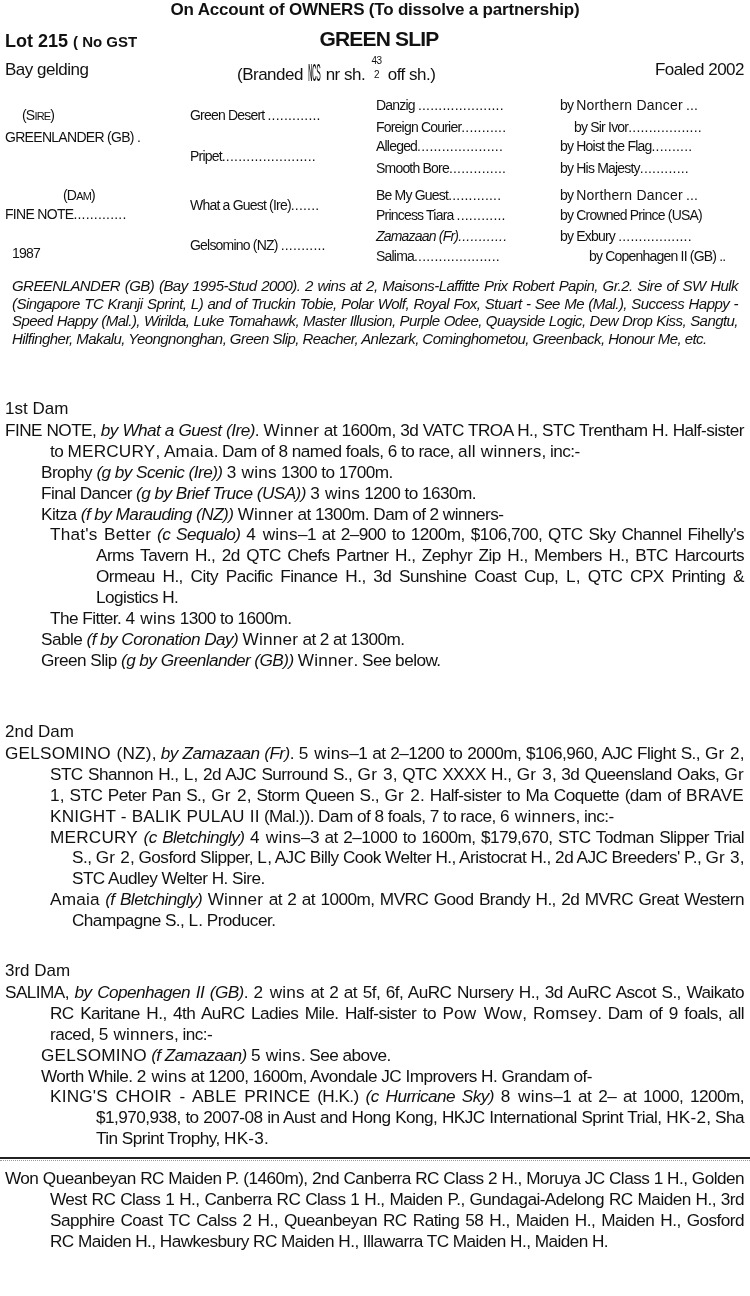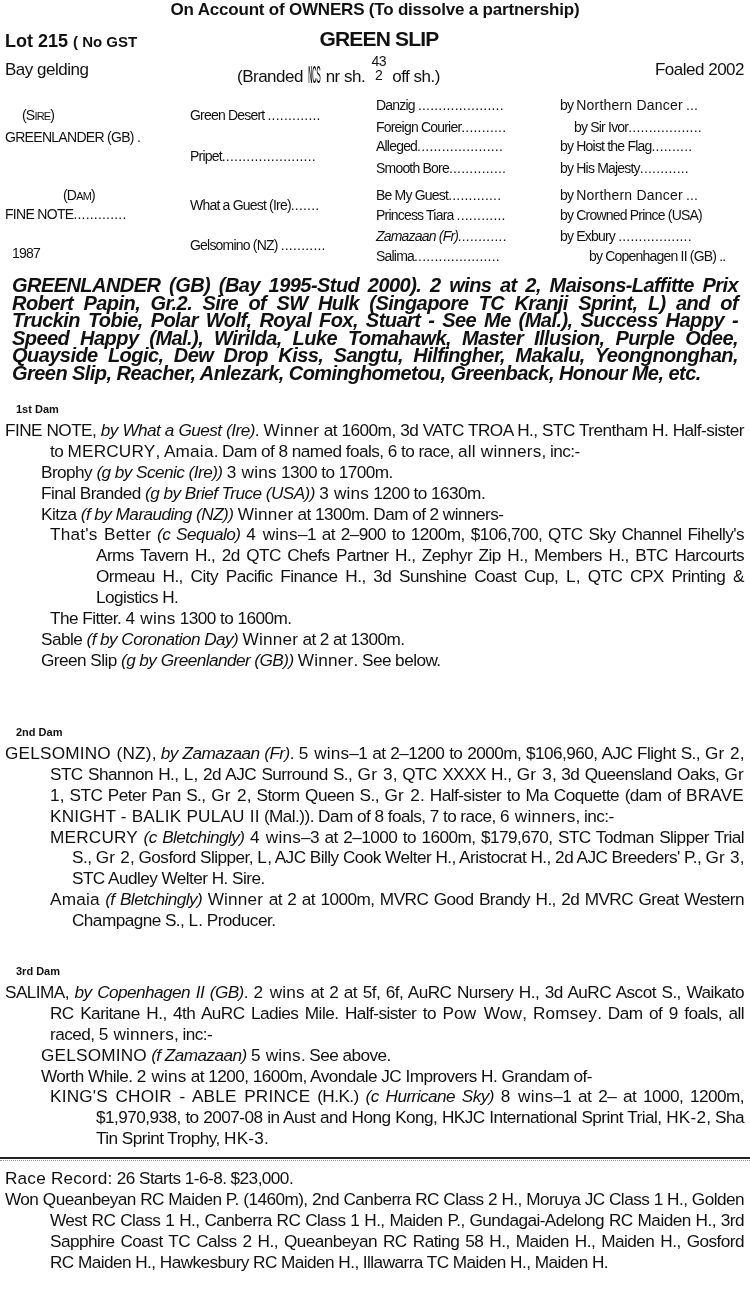--- a/index.html
+++ b/index.html
@@ -10,34 +10,34 @@
 
   
   .owners { top:0px; left:0; width:750px; text-align:center; font-weight:bold; font-size:17px; letter-spacing:-0.2px; }
   .lot { top:31px; left:5px; font-size:18px; font-weight:bold; }
   .lot .gst { font-size:15px; font-weight:bold; }
   .horse { top:27px; left:0; width:750px; text-align:center; padding-left:4px; font-weight:bold; font-size:21px; letter-spacing:-0.8px; }
   .row3 { top:60px; font-size:17px; letter-spacing:-0.5px; }
   .sex { left:5px; }
   .brand { left:237px; }
   .brand .ncs { font-family:"Liberation Mono", monospace; font-size:14px; display:inline-block; transform:scaleY(1.8) scaleX(0.55); transform-origin:center; letter-spacing:-1px; margin:0 -4px; vertical-align:2px; }
-  .brand .frac { display:inline-block; text-align:center; font-size:14px; line-height:14px; vertical-align:-4px; margin:0 2px; position:relative; top:-6px; }
+  .brand .frac { display:inline-block; text-align:center; font-size:10px; line-height:14px; vertical-align:-4px; margin:0 2px; position:relative; top:-6px; }
   .foaled { right:6px; }
 
   
   .ped { font-size:14px; letter-spacing:-0.8px; }
   .ped .sm { font-size:11px; }
   .dots { letter-spacing:0.2px; }
 
   
-  .sire-sum { position:absolute; top:277px; left:12px; width:726px; font-size:20px; font-weight:bold; font-style:italic; line-height:17.5px; letter-spacing:-0.55px; text-align:justify; }
+  .sire-sum { position:absolute; top:277px; left:12px; width:726px; font-size:15px; font-weight:normal; font-style:italic; line-height:17.5px; letter-spacing:-0.55px; text-align:justify; }
 
   
   .section { position:absolute; left:0; width:744px; font-size:17.2px; line-height:20.9px; letter-spacing:-0.55px; }
-  .h { font-weight:bold; font-size:11px; letter-spacing:0px; margin-left:16px; }
+  .h { font-weight:normal; font-size:17px; letter-spacing:0px; margin-left:5px; }
   .p { padding-left:50px; text-indent:-45px; text-align:justify; }
   .p1 { padding-left:63px; text-indent:-22px; text-align:justify; }
   .p2 { padding-left:72px; text-indent:-22px; text-align:justify; }
   .p3 { padding-left:96px; text-indent:-46px; text-align:justify; }
 
   .rule { position:absolute; top:1157px; left:0; width:750px; height:2px; background:#222; }
   .rule2 { position:absolute; top:1160px; left:0; width:750px; height:0; border-top:1px dotted #999; }
 </style>
 </head>
 <body>
@@ -90,21 +90,21 @@
   <div class="abs ped" style="top:228px;left:560px;"><span>by Exbury</span> <span class="dots">..................</span></div>
   <div class="abs ped" style="top:248px;left:589px;">by Copenhagen II (GB) ..</div>
 </div>
 
 <div class="sire-sum">GREENLANDER (GB) (Bay 1995-Stud 2000). 2 wins at 2, Maisons-Laffitte Prix Robert Papin, Gr.2. Sire of SW Hulk (Singapore TC Kranji Sprint, L) and of Truckin Tobie, Polar Wolf, Royal Fox, Stuart - See Me (Mal.), Success Happy - Speed Happy (Mal.), Wirilda, Luke Tomahawk, Master Illusion, Purple Odee, Quayside Logic, Dew Drop Kiss, Sangtu, Hilfingher, Makalu, Yeongnonghan, Green Slip, Reacher, Anlezark, Cominghometou, Greenback, Honour Me, etc.</div>
 
 <div class="section" style="top:399px;">
   <div class="h">1st Dam</div>
   <div class="p"><span>FINE NOTE,</span> <span class="i">by What a Guest (Ire)</span><span>.</span> <span class="b">Winner</span> <span>at 1600m, 3d VATC TROA H., STC Trentham H. Half-sister to</span> <span class="b">MERCURY</span><span>,</span> <span class="b">Amaia</span><span>. Dam of 8 named foals, 6 to race,</span> <span class="b">all winners</span><span>, inc:-</span></div>
   <div class="p1"><span>Brophy</span> <span class="i">(g by Scenic (Ire))</span> <span class="b">3 wins</span> <span>1300 to 1700m.</span></div>
-  <div class="p1"><span>Final Branded</span> <span class="i">(g by Brief Truce (USA))</span> <span class="b">3 wins</span> <span>1200 to 1630m.</span></div>
+  <div class="p1"><span>Final Dancer</span> <span class="i">(g by Brief Truce (USA))</span> <span class="b">3 wins</span> <span>1200 to 1630m.</span></div>
   <div class="p1"><span>Kitza</span> <span class="i">(f by Marauding (NZ))</span> <span class="b">Winner</span> <span>at 1300m. Dam of 2 winners-</span></div>
   <div class="p3"><span class="b">That's Better</span> <span class="i">(c Sequalo)</span> <span class="b">4 wins</span><span>–1 at 2–900 to 1200m, $106,700, QTC Sky Channel Fihelly's Arms Tavern H., 2d QTC Chefs Partner H., Zephyr Zip H., Members H., BTC Harcourts Ormeau H., City Pacific Finance H., 3d Sunshine Coast Cup,</span> <span class="b">L</span><span>, QTC CPX Printing &amp; Logistics H.</span></div>
   <div class="p2"><span>The Fitter.</span> <span class="b">4 wins</span> <span>1300 to 1600m.</span></div>
   <div class="p1"><span>Sable</span> <span class="i">(f by Coronation Day)</span> <span class="b">Winner</span> <span>at 2 at 1300m.</span></div>
   <div class="p1"><span>Green Slip</span> <span class="i">(g by Greenlander (GB))</span> <span class="b">Winner</span><span>. See below.</span></div>
 </div>
 
 <div class="section" style="top:722px;">
   <div class="h">2nd Dam</div>
   <div class="p"><span class="b">GELSOMINO (NZ)</span>, <span class="i">by Zamazaan (Fr)</span>. <span class="b">5 wins</span><span>–1 at 2–1200 to 2000m, $106,960, AJC Flight S.,</span> <span class="b">Gr 2</span><span>, STC Shannon H.,</span> <span class="b">L</span><span>, 2d AJC Surround S.,</span> <span class="b">Gr 3</span><span>, QTC XXXX H.,</span> <span class="b">Gr 3</span><span>, 3d Queensland Oaks,</span> <span class="b">Gr 1</span><span>, STC Peter Pan S.,</span> <span class="b">Gr 2</span><span>, Storm Queen S.,</span> <span class="b">Gr 2</span><span>. Half-sister to Ma Coquette (dam of</span> <span class="b">BRAVE KNIGHT - BALIK PULAU II</span> <span>(Mal.)). Dam of 8 foals, 7 to race,</span> <span class="b">6 winners</span><span>, inc:-</span></div>
@@ -117,15 +117,14 @@
   <div class="p"><span>SALIMA,</span> <span class="i">by Copenhagen II (GB)</span><span>.</span> <span class="b">2 wins</span> <span>at 2 at 5f, 6f, AuRC Nursery H., 3d AuRC Ascot S., Waikato RC Karitane H., 4th AuRC Ladies Mile. Half-sister to</span> <span class="b">Pow Wow</span><span>,</span> <span class="b">Romsey</span><span>. Dam of 9 foals, all raced,</span> <span class="b">5 winners</span><span>, inc:-</span></div>
   <div class="p1"><span class="b">GELSOMINO</span> <span class="i">(f Zamazaan)</span> <span class="b">5 wins</span><span>. See above.</span></div>
   <div class="p1"><span>Worth While.</span> <span class="b">2 wins</span> <span>at 1200, 1600m, Avondale JC Improvers H. Grandam of-</span></div>
   <div class="p3"><span class="b">KING'S CHOIR - ABLE PRINCE</span> <span>(H.K.)</span> <span class="i">(c Hurricane Sky)</span> <span class="b">8 wins</span><span>–1 at 2– at 1000, 1200m, $1,970,938, to 2007-08 in Aust and Hong Kong, HKJC International Sprint Trial,</span> <span class="b">HK-2</span><span>, Sha Tin Sprint Trophy,</span> <span class="b">HK-3</span><span>.</span></div>
 </div>
 
 <div class="rule"></div>
 <div class="rule2"></div>
 
 <div class="section" style="top:1168px;">
-  <div style="margin-left:5px;"><span class="b">Race Record:</span> <span>26 Starts 1-6-8. $23,000.</span></div>
   <div class="p">Won Queanbeyan RC Maiden P. (1460m), 2nd Canberra RC Class 2 H., Moruya JC Class 1 H., Golden West RC Class 1 H., Canberra RC Class 1 H., Maiden P., Gundagai-Adelong RC Maiden H., 3rd Sapphire Coast TC Calss 2 H., Queanbeyan RC Rating 58 H., Maiden H., Maiden H., Gosford RC Maiden H., Hawkesbury RC Maiden H., Illawarra TC Maiden H., Maiden H.</div>
 </div>
 
 </body></html>

